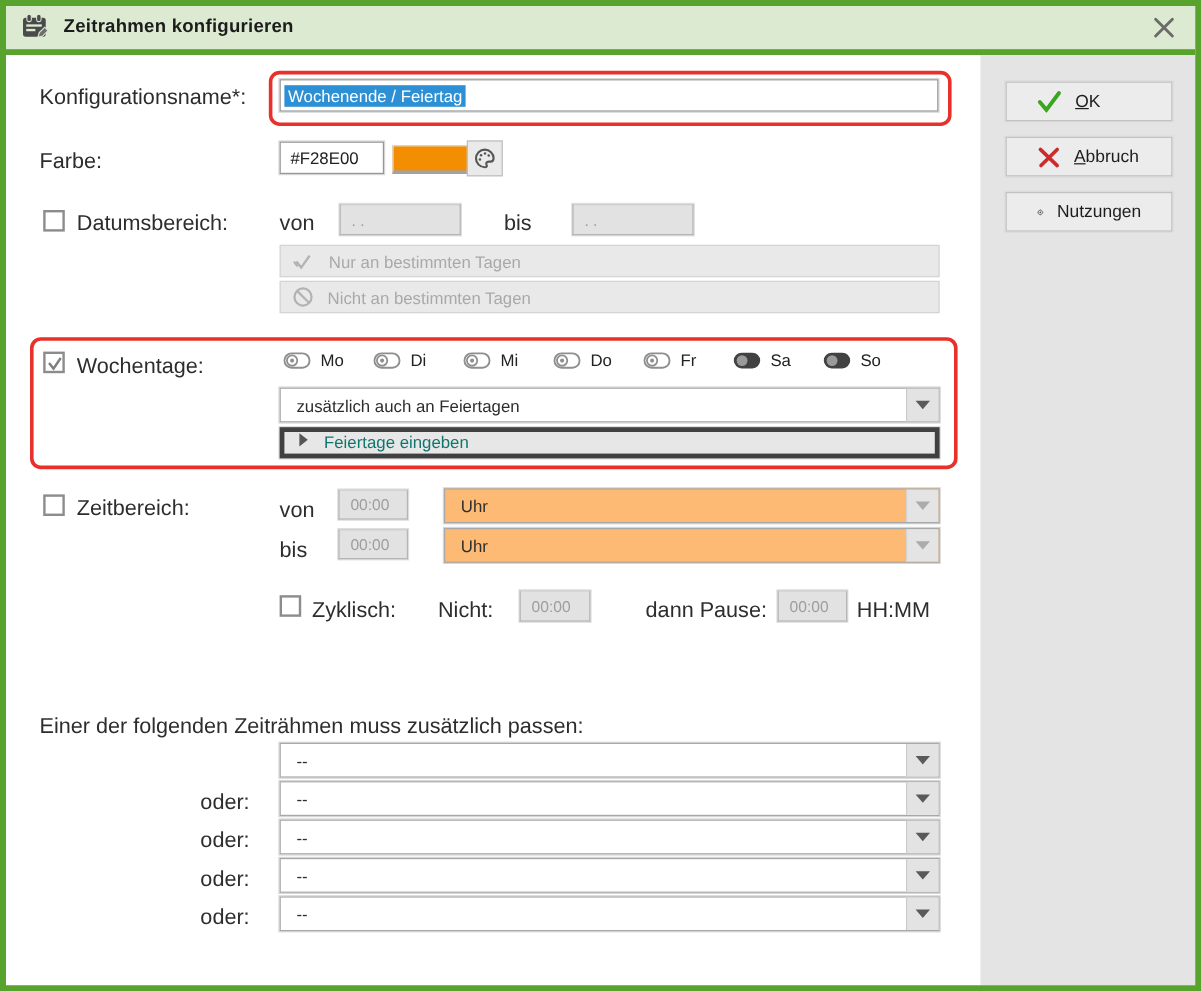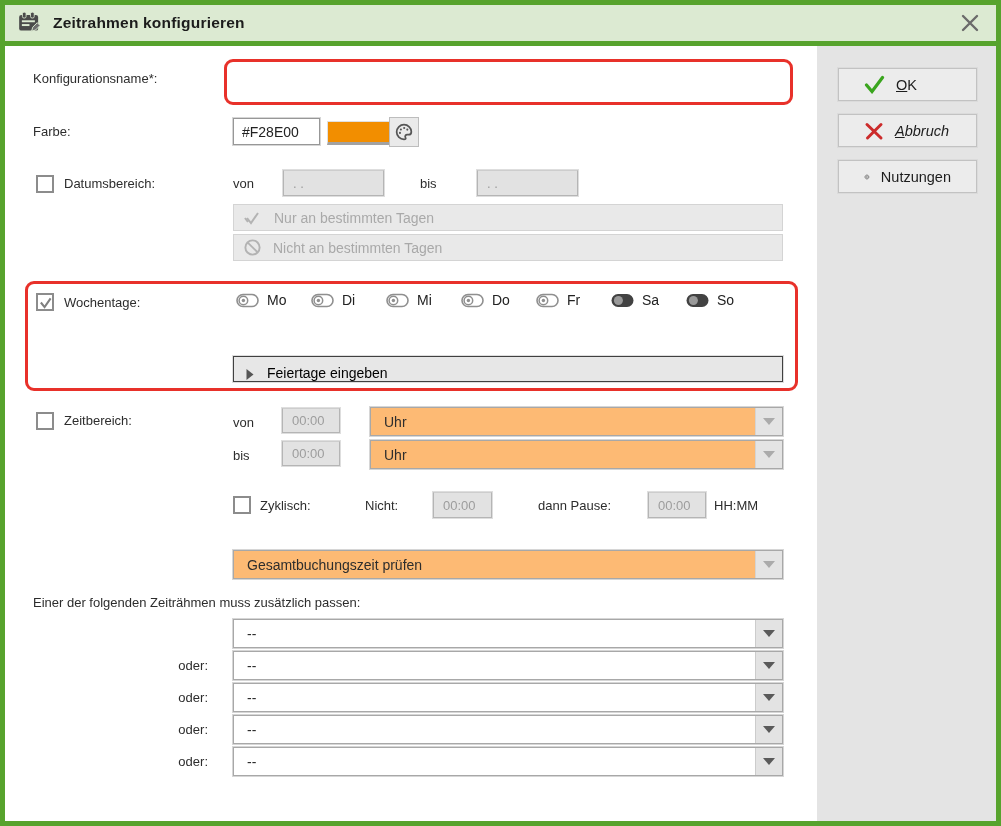--- a/index.html
+++ b/index.html
@@ -11,43 +11,43 @@
   .titlebar{
     height:36px;background:#dcead2;border-bottom:5px solid #57a32d;
     display:flex;align-items:center;gap:10px;padding:0 12px;box-sizing:content-box;
   }
   .title{font-weight:bold;font-size:15.5px;color:#1c1c1c;letter-spacing:.2px;}
   .close-btn{margin-left:auto;width:28px;height:28px;display:flex;align-items:center;justify-content:center;cursor:pointer;}
   .body{display:flex;height:calc(826px - 10px - 41px);}
   .main{position:relative;width:812px;background:#fff;flex:none;}
   .sidebar{position:relative;flex:1;background:#e4e4e4;}
 
-  .lbl{position:absolute;font-size:13px;color:#2d2d2d;white-space:nowrap;}
+  .lbl{position:absolute;font-size:18px;color:#2d2d2d;white-space:nowrap;}
 
   .textbox{
     position:absolute;background:#fff;border:1px solid #979797;
     box-shadow:0 0 0 1px #d6d6d6;box-sizing:border-box;
     display:flex;align-items:center;padding:0 3px;font-size:14px;color:#222;
   }
   .sel{background:#2d90d5;color:#fff;padding:1px 3px;}
 
   .disfield{
     position:absolute;background:#e2e2e2;border:1px solid #b5b5b5;border-top-color:#cdcdcd;
     box-shadow:0 0 0 1px #dedede;box-sizing:border-box;
     display:flex;align-items:center;padding:0 9px;font-size:13px;color:#9d9d9d;
   }
 
   .graybtn{
     position:absolute;background:#e9e9e9;border:1px solid #d4d4d4;box-sizing:border-box;
     display:flex;align-items:center;gap:11px;padding:0 9px;font-size:14px;color:#a9a9a9;
   }
   .actbtn{
-    position:absolute;background:#e7e7e7;border:1px solid #404040;box-shadow:0 0 0 1px #dedede;
-    box-sizing:border-box;display:flex;align-items:flex-end;gap:12px;padding:0 11px;
-    font-size:14px;color:#000000;cursor:pointer;
+    position:absolute;background:#e7e7e7;border:4px solid #404040;box-shadow:0 0 0 1px #dedede;
+    box-sizing:border-box;display:flex;align-items:flex-start;gap:12px;padding:0 11px;
+    font-size:14px;color:#0f766e;cursor:pointer;
   }
 
   .dropdown{
     position:absolute;background:#fff;border:1px solid #a8a8a8;box-shadow:0 0 0 1px #d6d6d6;
     box-sizing:border-box;display:flex;align-items:stretch;cursor:pointer;
   }
   .dropdown .val{flex:1;display:flex;align-items:center;padding:0 13px;font-size:14px;color:#2d2d2d;}
   .dropdown .arrow-btn{width:26px;background:#e3e3e3;border-left:1px solid #cccccc;display:flex;align-items:center;justify-content:center;}
   .tri-down{width:0;height:0;border-left:6px solid transparent;border-right:6px solid transparent;border-top:7px solid #5a5a5a;}
   .dropdown.disabled{background:#fdba74;cursor:default;}
@@ -103,20 +103,23 @@
     </span>
   </div>
 
   <div class="body">
 
     <div class="main">
 
       <div class="annot" style="left:219px;top:13px;width:563px;height:40px;"></div>
 
       <span class="lbl" style="left:28px;top:25px;">Konfigurationsname*:</span>
+      <div class="textbox" style="left:228px;top:20px;width:549px;height:27px;">
+        <span class="sel">Wochenende / Feiertag</span>
+      </div>
 
       <span class="lbl" style="left:28px;top:78px;">Farbe:</span>
       <div class="textbox" style="left:228px;top:72px;width:87px;height:27px;padding:0 8px;">
         <span>#F28E00</span>
       </div>
       <div class="swatch" style="left: 322px; top: 75px; width: 64px; height: 24px; background: rgb(242, 142, 0);"></div>
       <div class="palette-btn" style="left:384px;top:71px;width:30px;height:30px;">
         <svg width="22" height="22" viewBox="0 0 24 24">
           <path d="M12 4a8 8 0 1 0 0 16c1.9 0 2.3-1.1 1.6-2.1-.9-1.4.2-3 1.9-3h1.6c1.8 0 2.9-1.5 2.9-3.3C20 7.6 16.4 4 12 4z" fill="none" stroke="#555" stroke-width="1.9"></path>
           <circle cx="8.6" cy="9.2" r="1.15" fill="#555"></circle>
@@ -218,20 +221,26 @@
         <span class="day on">
 
           <svg class="sw-on" width="23" height="15" viewBox="0 0 23 15">
               <rect x="0.5" y="1" width="22" height="13" rx="6.5" fill="#424242"></rect>
               <circle cx="7.4" cy="7.5" r="4.5" fill="#9a9a9a"></circle>
             </svg>
           <span>So</span>
         </span>
       </div>
 
+      <div class="dropdown" style="left:228px;top:277px;width:550px;height:29px;">
+        <span class="val">zusätzlich auch an Feiertagen</span>
+        <span class="arrow-btn">
+            <span class="tri-down"></span>
+          </span>
+      </div>
       <div class="actbtn" style="left:228px;top:310px;width:550px;height:26px;">
         <svg width="10" height="13" viewBox="0 0 10 13">
           <path d="M1.5 1l7 5.5-7 5.5z" fill="#555"></path>
         </svg>
         <span>Feiertage eingeben</span>
       </div>
 
       <div class="cb" style="left:31px;top:366px;"></div>
       <span class="lbl" style="left:59px;top:367px;">Zeitbereich:</span>
       <span class="lbl" style="left:228px;top:369px;">von</span>
@@ -260,26 +269,20 @@
       <span class="lbl" style="left:360px;top:452px;">Nicht:</span>
       <div class="disfield" style="left:428px;top:446px;width:59px;height:26px;">
         <span>00:00</span>
       </div>
       <span class="lbl" style="left:533px;top:452px;">dann Pause:</span>
       <div class="disfield" style="left:643px;top:446px;width:58px;height:26px;">
         <span>00:00</span>
       </div>
       <span class="lbl" style="left:709px;top:452px;">HH:MM</span>
 
-      <div class="dropdown disabled" style="left:228px;top:504px;width:550px;height:29px;">
-        <span class="val">Gesamtbuchungszeit prüfen</span>
-        <span class="arrow-btn">
-            <span class="tri-down"></span>
-          </span>
-      </div>
 
       <span class="lbl" style="left:28px;top:549px;">Einer der folgenden Zeiträhmen muss zusätzlich passen:</span>
 
       <div class="dropdown" style="left:228px;top:573px;width:550px;height:29px;">
         <span class="val">--</span>
         <span class="arrow-btn">
             <span class="tri-down"></span>
           </span>
       </div>
 
@@ -317,21 +320,21 @@
 
     </div>
 
     <div class="sidebar">
       <div class="side-btn" style="top:22px;">
         <svg width="21" height="19" viewBox="0 0 21 19">
           <path d="M2.5 10l5.5 6.5L18.5 2.5" stroke="#3aa51e" stroke-width="3.2" fill="none" stroke-linecap="round"></path>
         </svg>
         <span><u>O</u>K</span>
       </div>
-      <div class="side-btn" style="top:68px;font-style:italic;">
+      <div class="side-btn" style="top:68px;">
         <svg width="20" height="20" viewBox="0 0 20 20">
           <path d="M3 3.5l14 13.5M17 3.5L3.5 17" stroke="#cc2b2b" stroke-width="3" fill="none" stroke-linecap="round"></path>
         </svg>
         <span><u>A</u>bbruch</span>
       </div>
       <div class="side-btn" style="top:114px;">
         <svg width="20" height="20" viewBox="0 0 20 20">
           <circle cx="10" cy="10" r="6.3" stroke="#555" stroke-width="2" fill="none"></circle>
           <circle cx="10" cy="10" r="2.4" fill="#555"></circle>
           <path d="M10 1.2v2.4M10 16.4v2.4M1.2 10h2.4M16.4 10h2.4" stroke="#555" stroke-width="1.6"></path>

